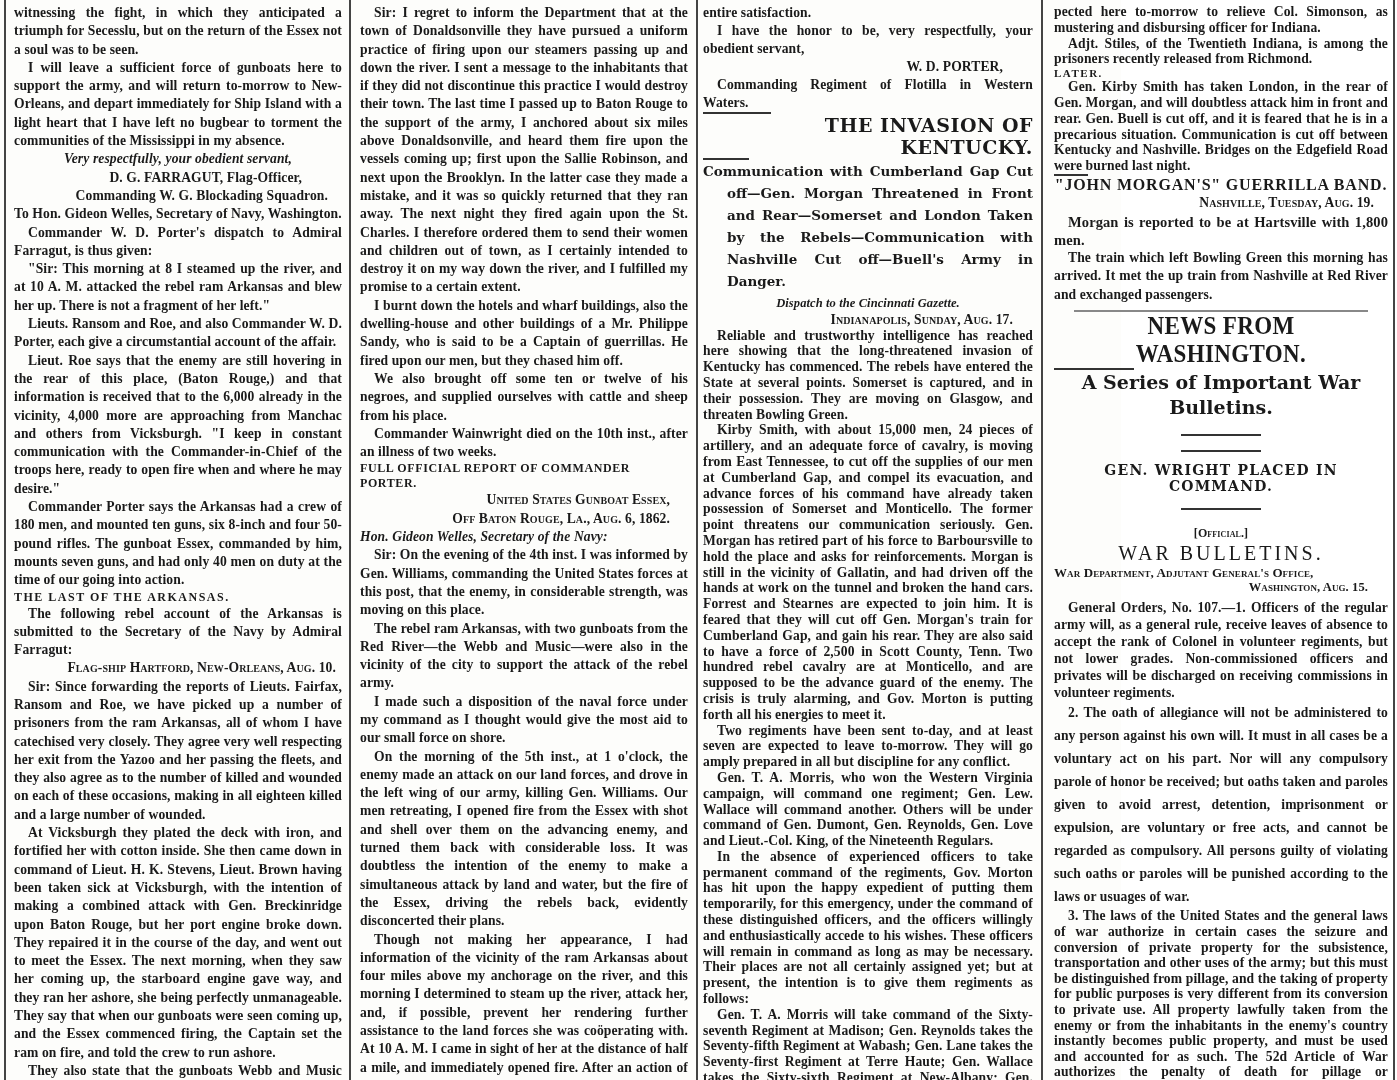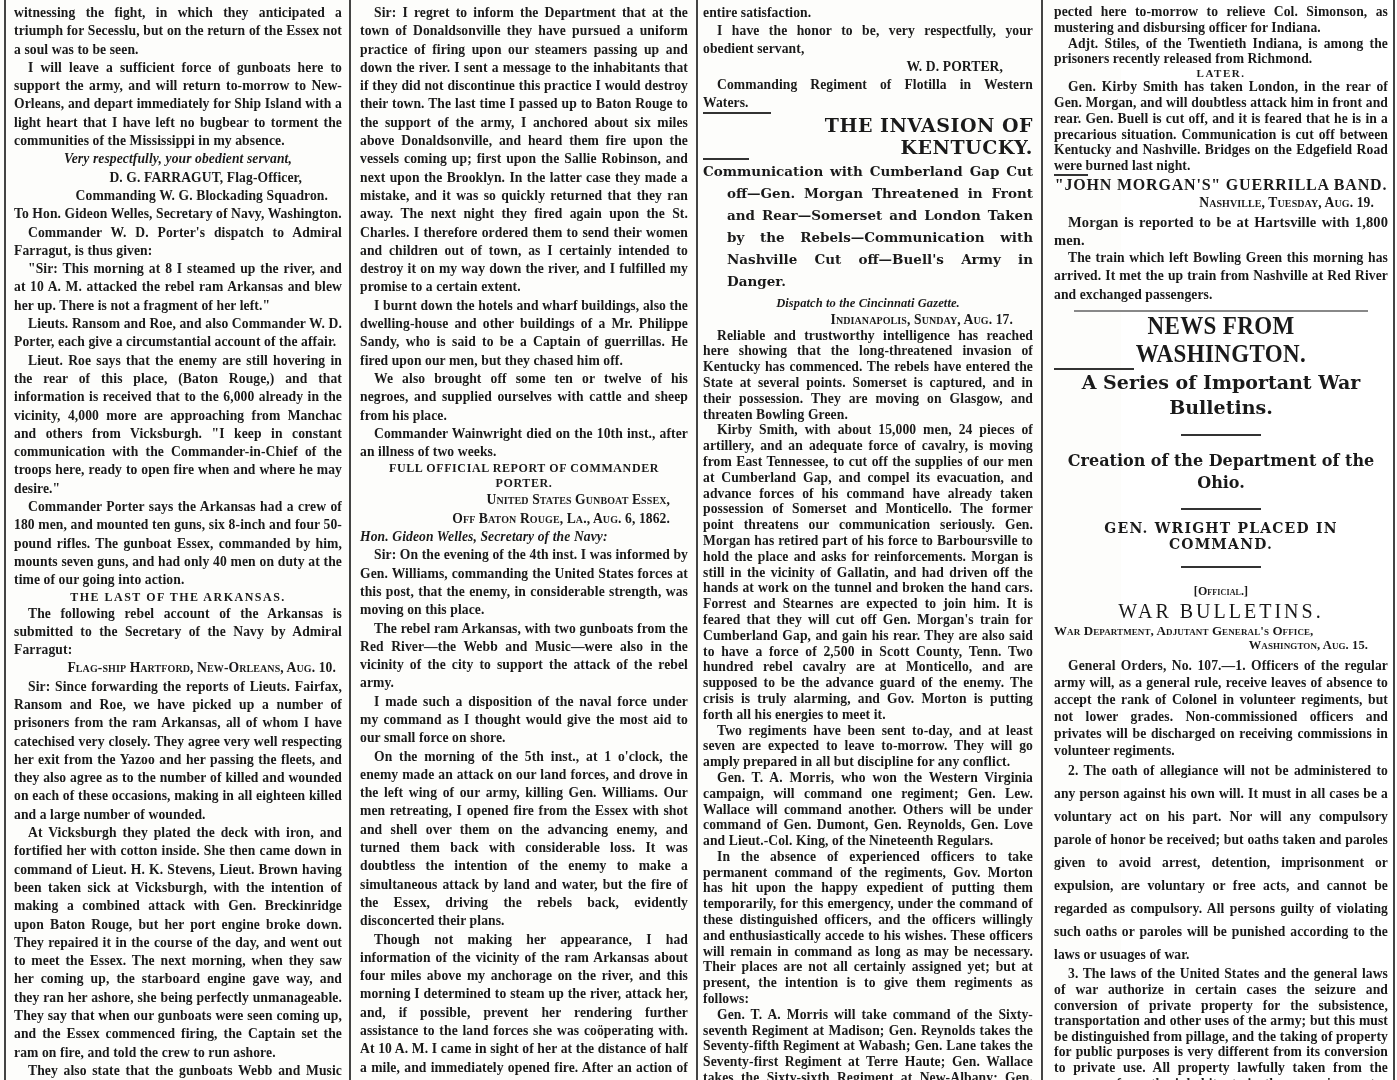--- a/index.html
+++ b/index.html
@@ -17,21 +17,21 @@
   .r2 { left: 696px; }
   .r3 { left: 1041px; }
   .r4 { left: 1393px; }
   .body { font-size: 13.6px; line-height: 18.3px; text-align: justify; font-weight: bold; letter-spacing: 0.1px; }
   .c3 .body, .c4 .body.tight { line-height: 15.8px; }
   .indent { text-indent: 14px; }
   .center { text-align: center; }
   .right { text-align: right; }
   .sc { font-variant: small-caps; }
   .ital { font-style: italic; }
-  .subhead { font-size: 12px; letter-spacing: 1.5px; text-align: center; font-weight: bold; margin: 3px 0; }
+  .subhead { font-size: 12px; letter-spacing: 1.5px; font-weight: bold; margin: 3px 0; }
   .headline { font-family: "DejaVu Serif", serif; font-weight: 900; font-size: 19px; text-align: right; letter-spacing: 0.5px; margin: 6px 0 2px; }
   .deck { font-family: "DejaVu Serif", serif; font-weight: 900; font-size: 13.5px; line-height: 22px; text-align: justify; padding-left: 24px; text-indent: -24px; }
   .shortrule { width: 68px; height: 2px; background: #333; margin: 6px auto; }
   .bigtitle { font-family: "Liberation Serif", serif; font-weight: bold; font-size: 25px; text-align: center; transform: scaleX(0.92); letter-spacing: 0.4px; margin: 8px 0 6px; }
   .deck2 { font-family: "DejaVu Serif", serif; font-weight: 900; font-size: 19px; text-align: center; line-height: 25px; }
   .deck3 { font-family: "DejaVu Serif", serif; font-weight: 900; font-size: 16px; text-align: center; line-height: 22px; }
   .deck4 { font-family: "DejaVu Serif", serif; font-weight: 900; font-size: 14px; text-align: center; letter-spacing: 1.2px; margin-top: 6px; }
   .warb { font-family: "Liberation Serif", serif; font-size: 20px; letter-spacing: 3px; text-align: center; }
 </style>
 </head>
@@ -110,21 +110,20 @@
     <div class="shortrule" style="width:34px"></div>
     <p class="body center" style="font-size:16px;letter-spacing:0.8px;font-weight:bold">"JOHN MORGAN'S" GUERRILLA BAND.</p>
     <p class="body right sc" style="padding-right:14px">Nashville, Tuesday, Aug. 19.</p>
     <p class="body indent" style="font-size:14.5px">Morgan is reported to be at Hartsville with 1,800 men.</p>
     <p class="body indent">The train which left Bowling Green this morning has arrived. It met the up train from Nashville at Red River and exchanged passengers.</p>
     <div style="height:2px;background:#888;margin:6px 20px 0"></div>
     <p class="bigtitle">NEWS FROM WASHINGTON.</p>
     <div class="shortrule" style="width:80px"></div>
     <p class="deck2">A Series of Important War Bulletins.</p>
     <div class="shortrule" style="width:80px;margin:14px auto"></div>
-    <p class="deck3">Creation of the Department of the Ohio.</p>
     <div class="shortrule" style="width:80px;margin:14px auto 10px"></div>
     <p class="deck4">GEN. WRIGHT PLACED IN COMMAND.</p>
     <div class="shortrule" style="width:80px;margin:14px auto 14px"></div>
     <p class="body center sc" style="font-size:12px">[Official.]</p>
     <p class="warb">WAR BULLETINS.</p>
     <p class="body sc" style="font-size:13px;line-height:15px">War Department, Adjutant General's Office,</p>
     <p class="body right sc" style="font-size:12.5px;line-height:15px;padding-right:20px">Washington, Aug. 15.</p>
     <p class="body indent" style="line-height:17px;margin-top:4px">General Orders, No. 107.—1. Officers of the regular army will, as a general rule, receive leaves of absence to accept the rank of Colonel in volunteer regiments, but not lower grades. Non-commissioned officers and privates will be discharged on receiving commissions in volunteer regiments.</p>
     <p class="body indent" style="line-height:23px">2. The oath of allegiance will not be administered to any person against his own will. It must in all cases be a voluntary act on his part. Nor will any compulsory parole of honor be received; but oaths taken and paroles given to avoid arrest, detention, imprisonment or expulsion, are voluntary or free acts, and cannot be regarded as compulsory. All persons guilty of violating such oaths or paroles will be punished according to the laws or usuages of war.</p>
     <p class="body indent" style="line-height:15.6px">3. The laws of the United States and the general laws of war authorize in certain cases the seizure and conversion of private property for the subsistence, transportation and other uses of the army; but this must be distinguished from pillage, and the taking of property for public purposes is very different from its conversion to private use. All property lawfully taken from the enemy or from the inhabitants in the enemy's country instantly becomes public property, and must be used and accounted for as such. The 52d Article of War authorizes the penalty of death for pillage or plundering, and other</p>

